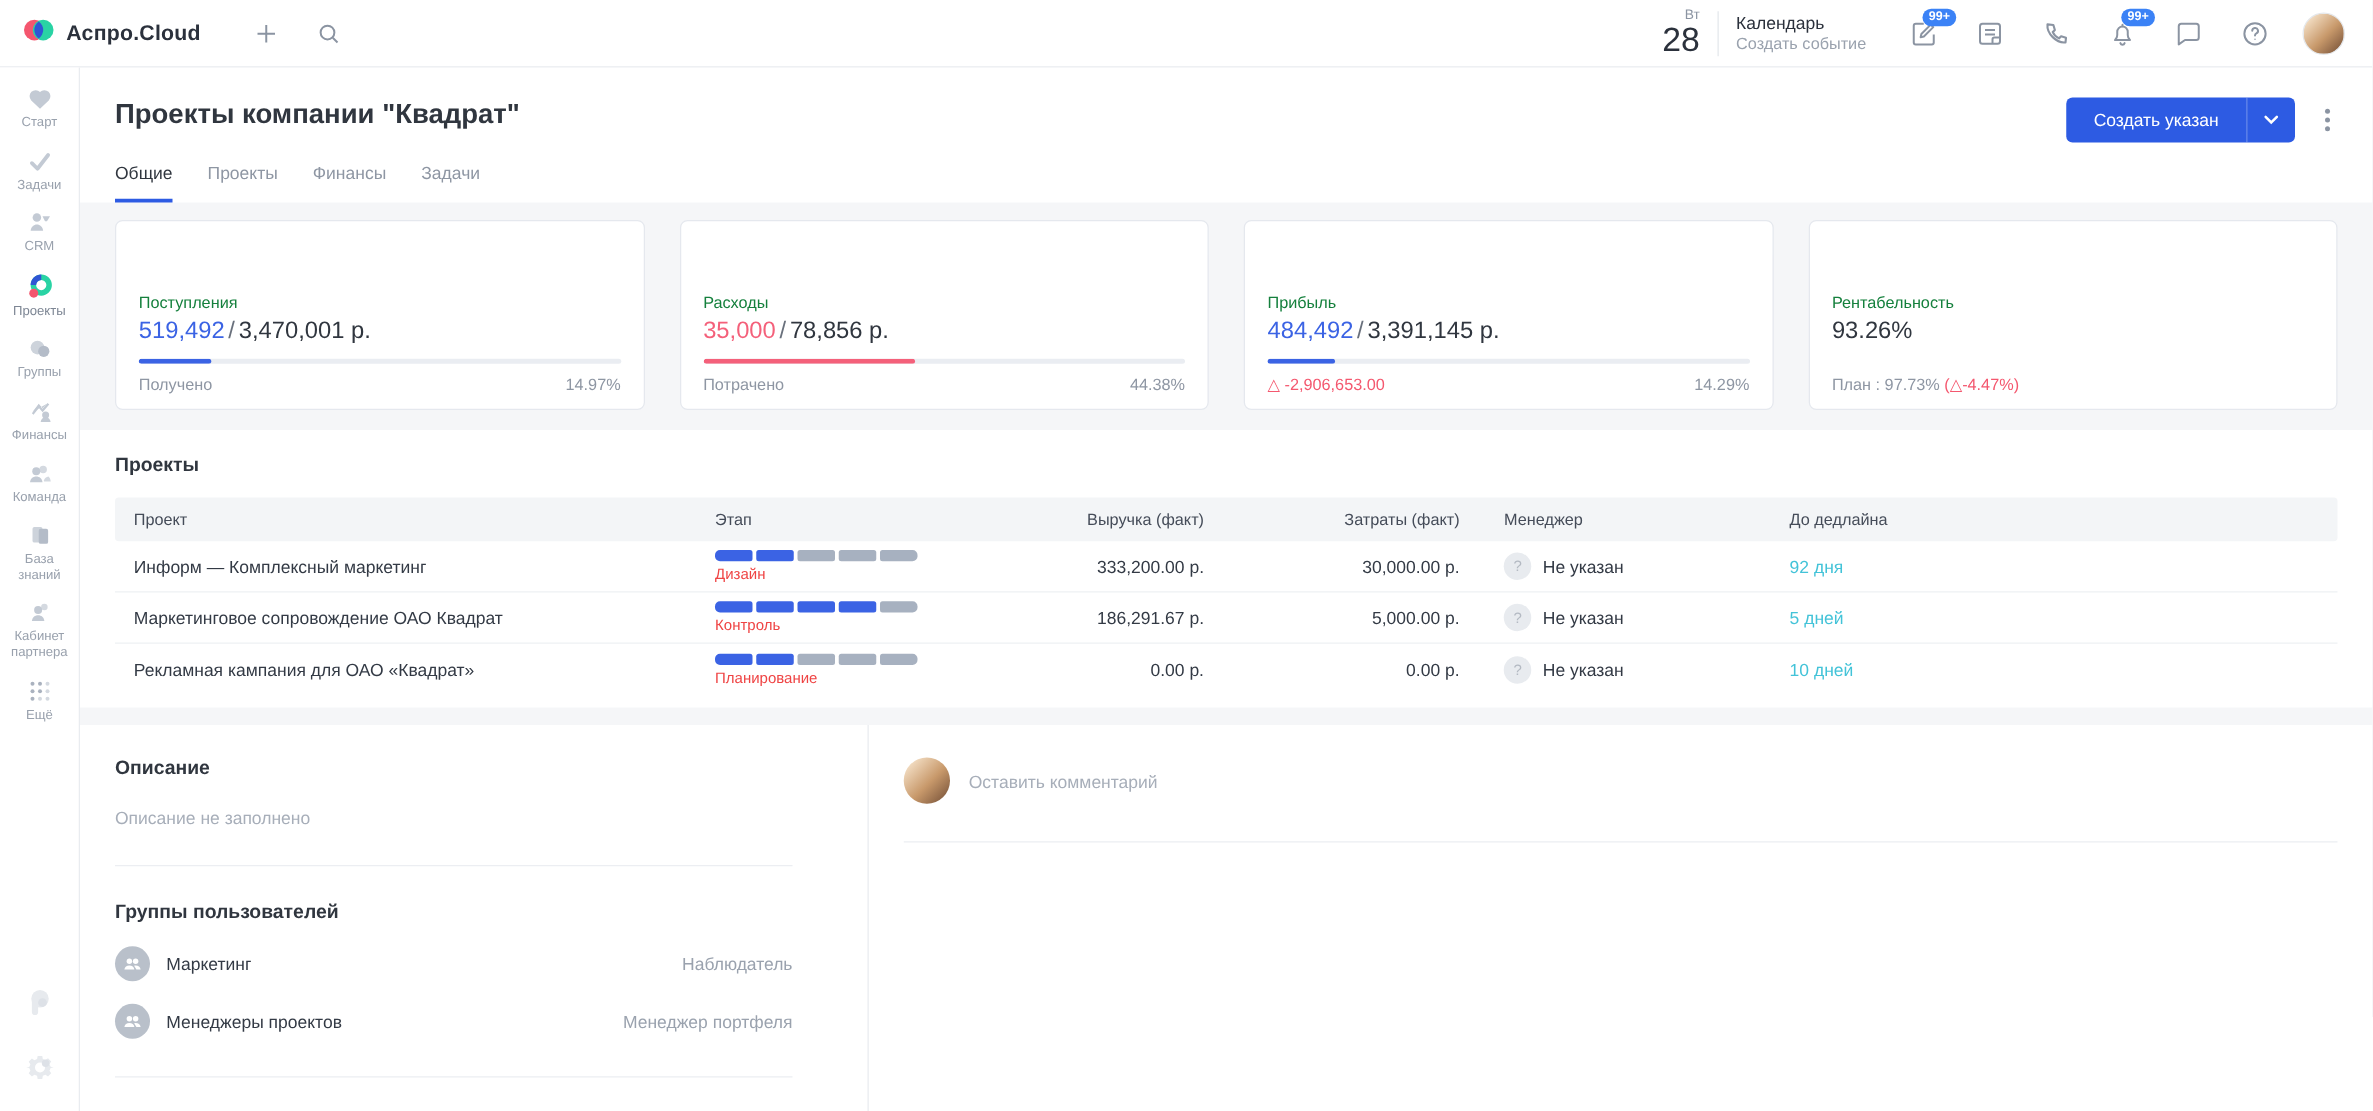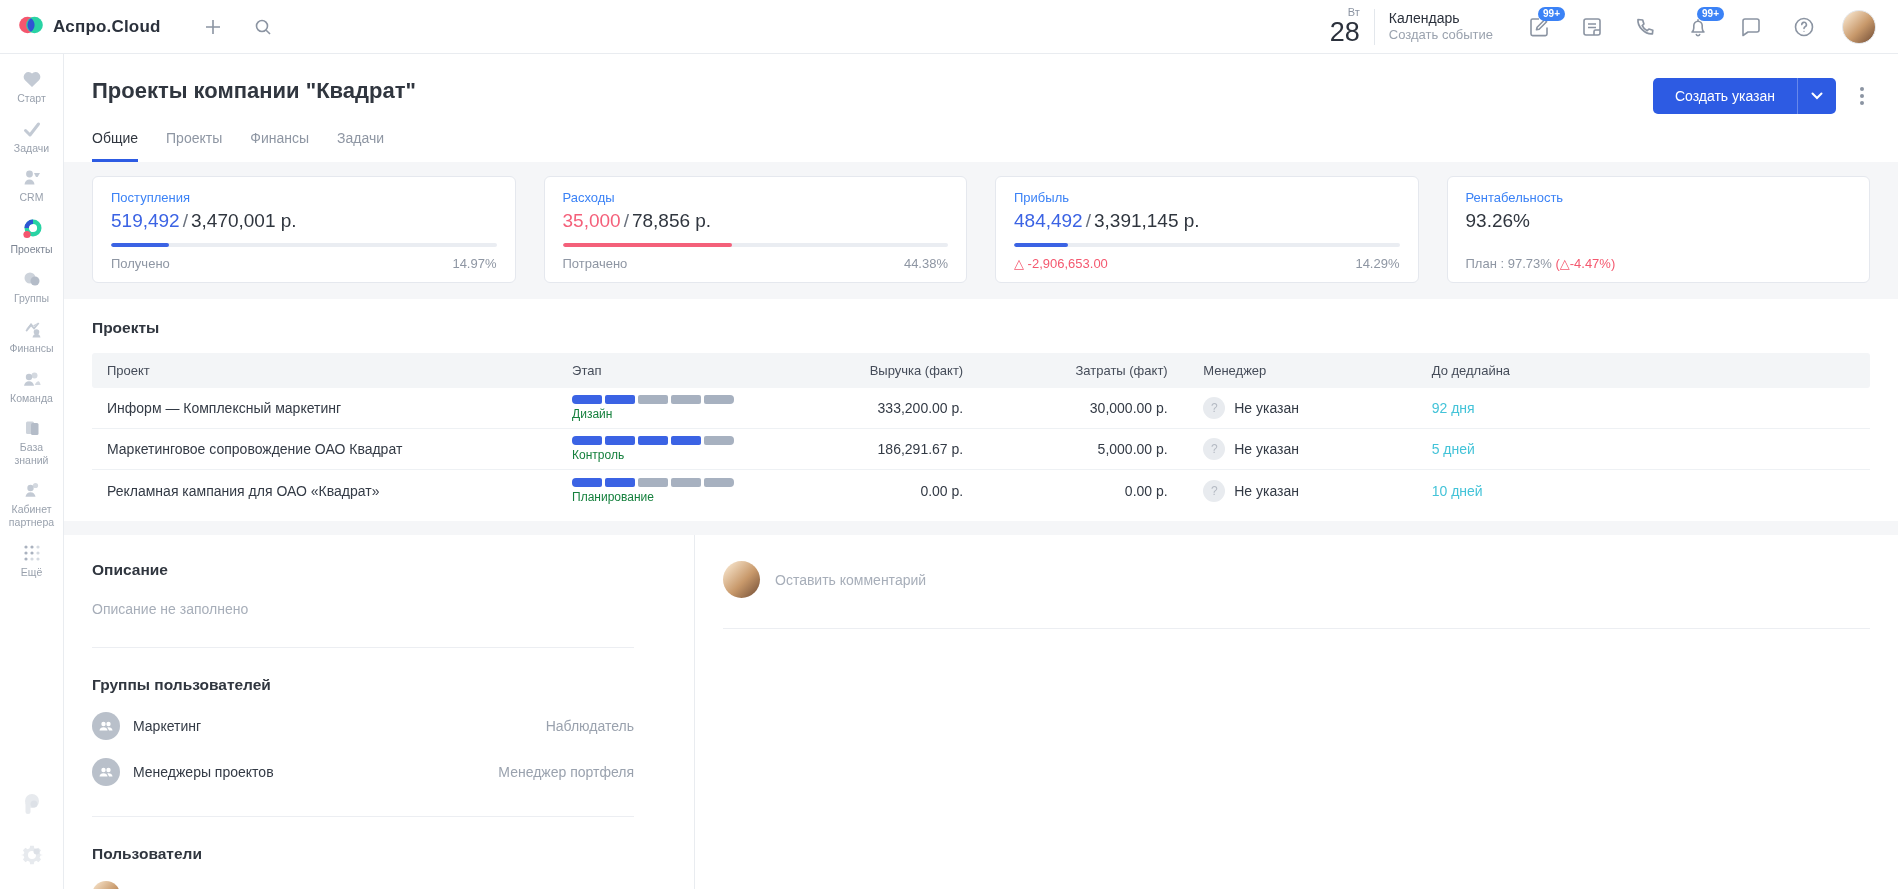--- a/index.html
+++ b/index.html
@@ -46,21 +46,21 @@
   .btn-arrow { display:flex; align-items:center; padding:0 13px; border-left:1px solid rgba(255,255,255,.28); color:#fff; }
   .kebab { display:flex; flex-direction:column; gap:3px; padding:6px; cursor:pointer; }
   .kebab span { width:4px; height:4px; border-radius:50%; background:#8b94a2; }
   .tabs { display:flex; gap:28px; margin-top:16px; }
   .tab { font-size:14px; color:#8e96a3; padding-bottom:13px; cursor:pointer; border-bottom:3px solid transparent; }
   .tab.active { color:#30363f; border-bottom-color:#2d5be3; }
 
   
   .stats { display:flex; gap:28px; padding:14px 28px 2px; }
   .card { flex:1; background:#fff; border:1px solid #e5e8ee; border-radius:6px; padding:13px 18px 11px; }
-  .card-title { font-size:13px; color:#3b82f6; margin-bottom:5px; }
+  .card-title { font-size:13px; color:#15803d; margin-bottom:5px;margin-top:44px; }
   .card-value { font-size:19px; color:#30363f; }
   .cv-accent { font-weight:400; }
   .cv-blue { color:#3b63e4; }
   .cv-red { color:#f4607a; }
   .cv-sep { color:#69707c; padding:0 3px; }
   .bar { height:4px; background:#eaedf2; border-radius:2px; margin:11px 0 9px; overflow:hidden; }
   .bar-fill { height:100%; border-radius:2px; }
   .bar-spacer { height:4px; margin:11px 0 9px; }
   .card-foot { display:flex; justify-content:space-between; font-size:13px; color:#8e96a3; }
   .foot-red { color:#f4586f; }
@@ -74,21 +74,21 @@
   .tbl-head > div:first-child, .tbl-row > div:first-child { padding-left:15px; }
   .c-right { text-align:right; }
   .tbl-row { min-height:41px; border-bottom:1px solid #eef1f4; font-size:14px; color:#333a45; padding:6px 0; }
   .tbl-row:last-child { border-bottom:none; }
   .proj-name { cursor:pointer; }
   .stage-bar { display:flex; gap:3px; margin-bottom:3px; }
   .stage-bar .seg { width:30px; height:9px; background:#a7b1c0; border-radius:2px; }
   .stage-bar .seg.on { background:#3b63e4; }
   .stage-bar .seg:first-child { border-radius:4px 2px 2px 4px; }
   .stage-bar .seg:last-child { border-radius:2px 4px 4px 2px; }
-  .stage-label { font-size:12px; color:#15803d; }
+  .stage-label { font-size:12px; color:#ef4444; }
   .mgr { display:flex; align-items:center; gap:9px; }
   .mgr-q { width:22px; height:22px; border-radius:50%; background:#e8ebef; color:#b4bac3; font-size:12px; display:flex; align-items:center; justify-content:center; flex-shrink:0; }
   .deadline { color:#43c3d8; cursor:pointer; }
 
   
   .bottom-panel { background:#fff; margin-top:14px; flex:1; display:flex; min-height:0; }
   .bcol-left { width:630px; flex-shrink:0; padding:26px 60px 0 28px; }
   .bcol-right { flex:1; border-left:1px solid #e9ecf0; padding:26px 28px 0; }
   .desc-empty { font-size:14px; color:#a7aeb9; margin-top:22px; cursor:text; }
   .hr { height:1px; background:#eceef2; margin:30px 0 28px; }

